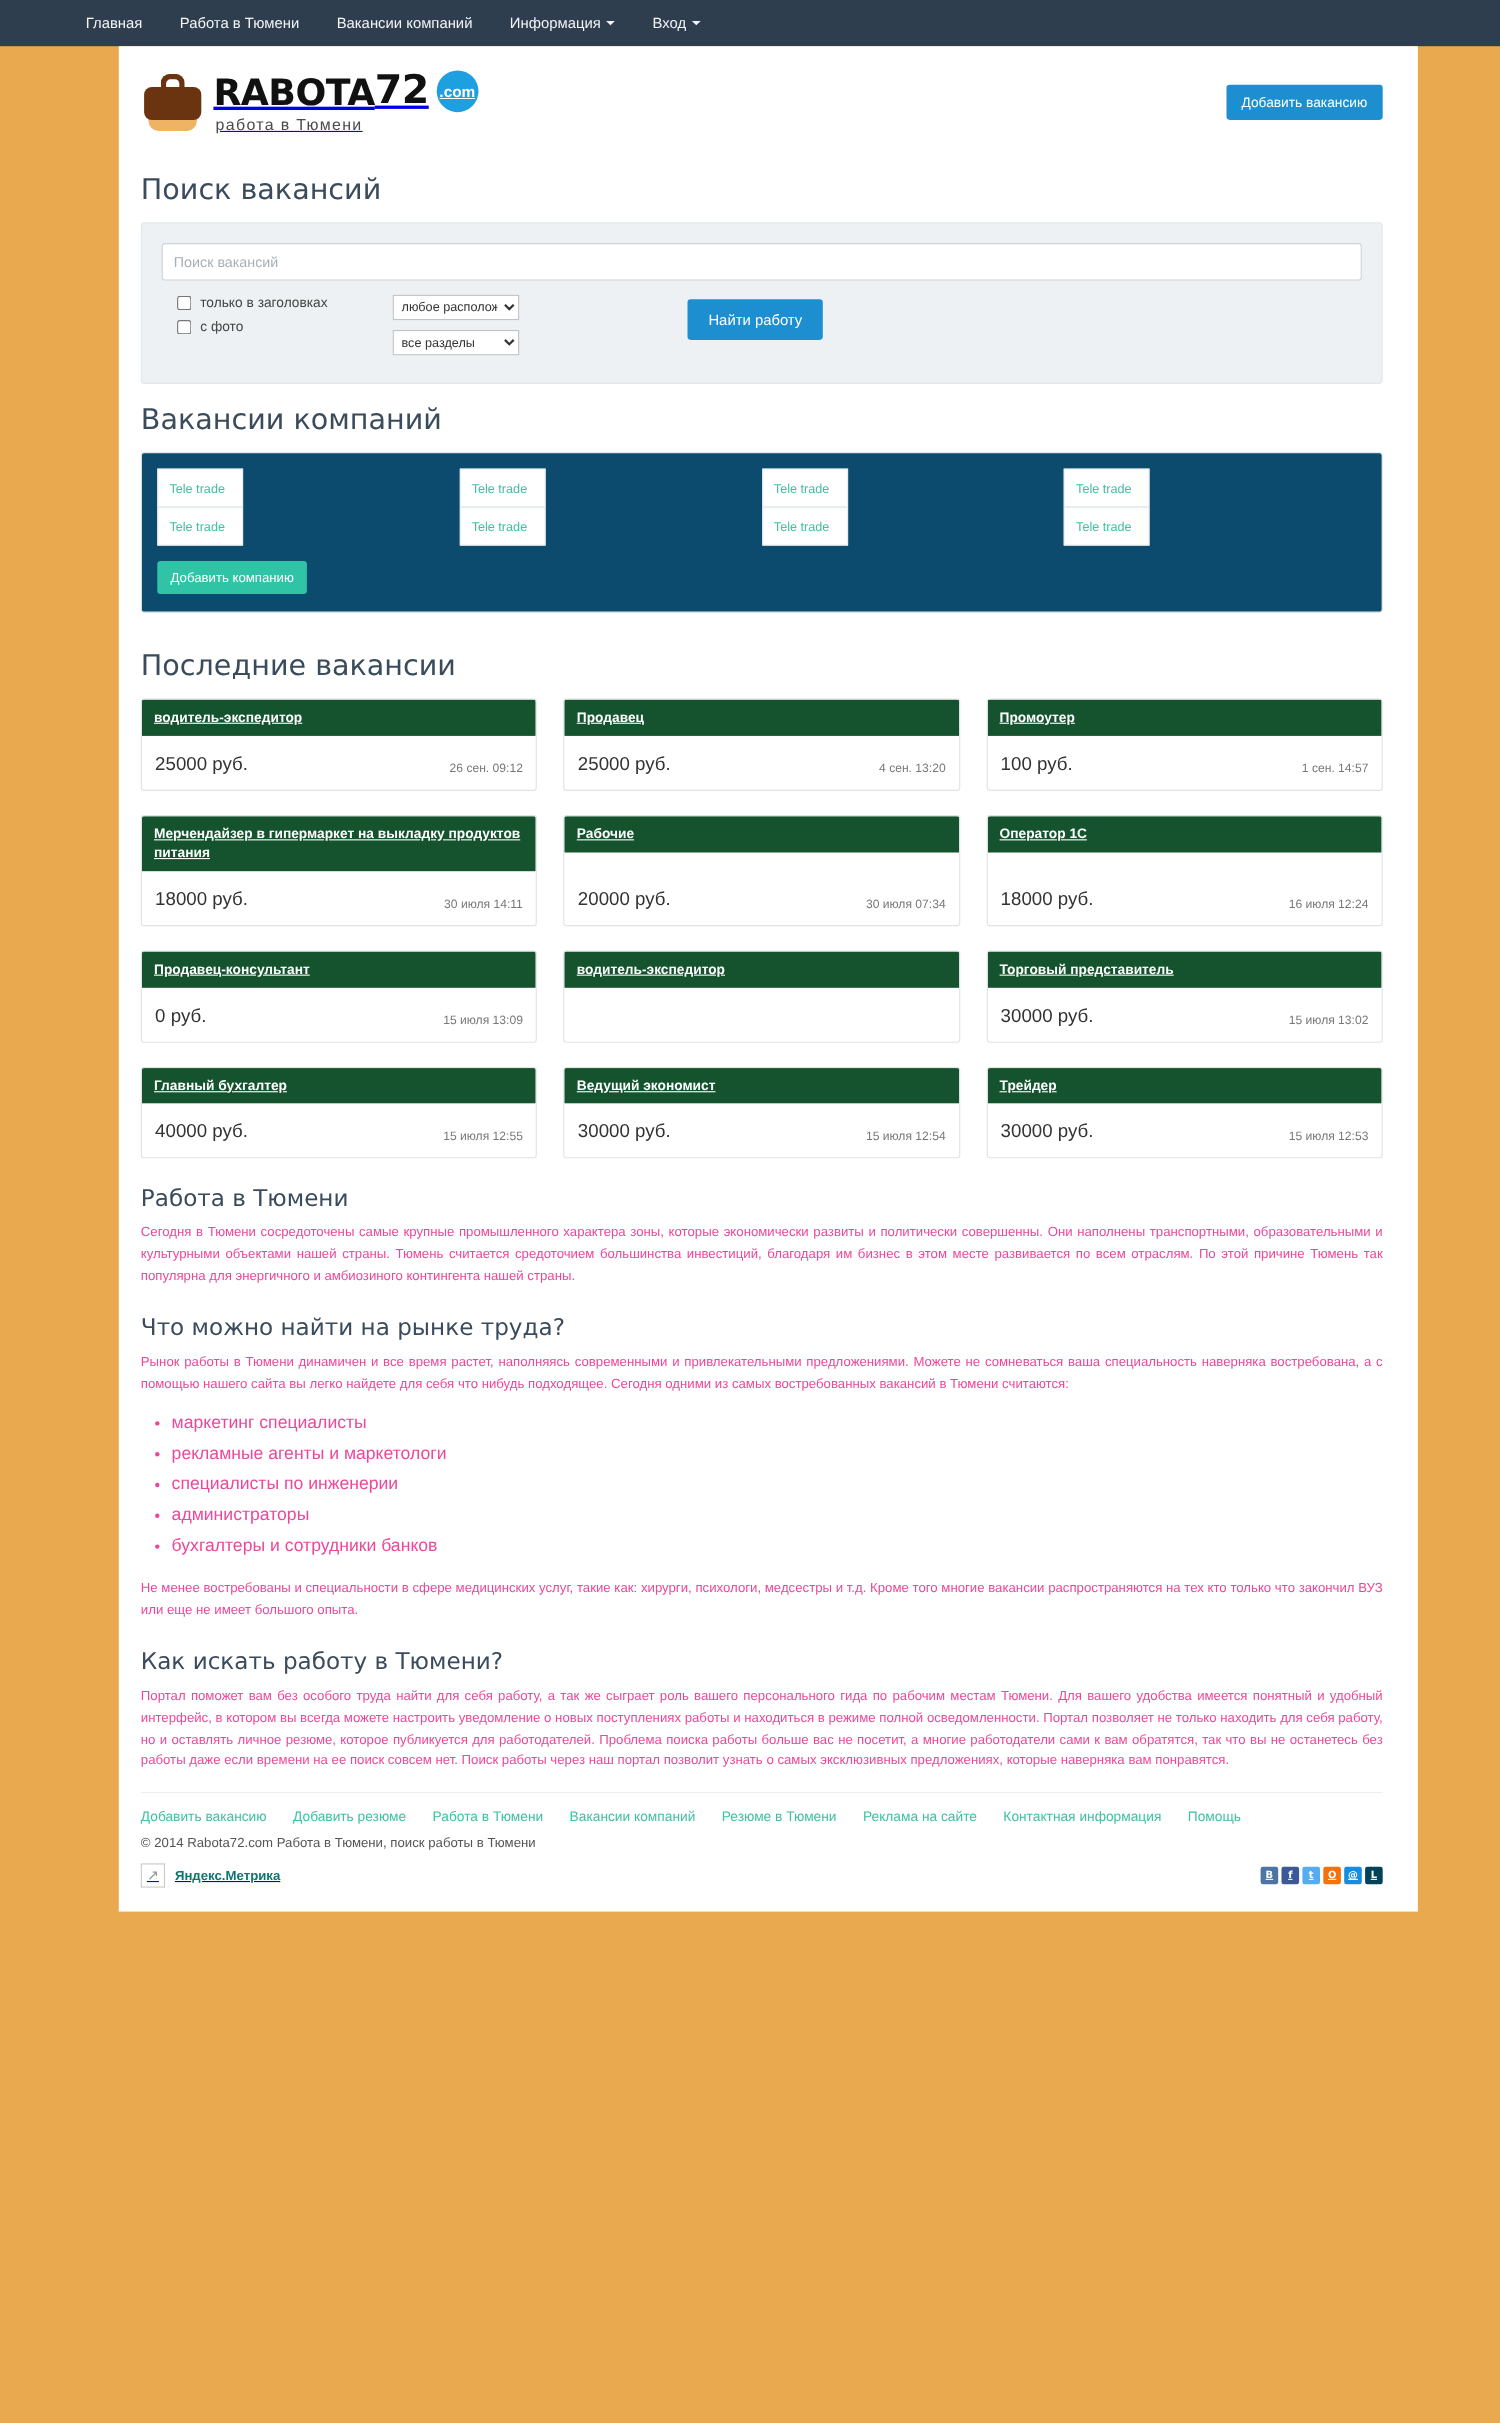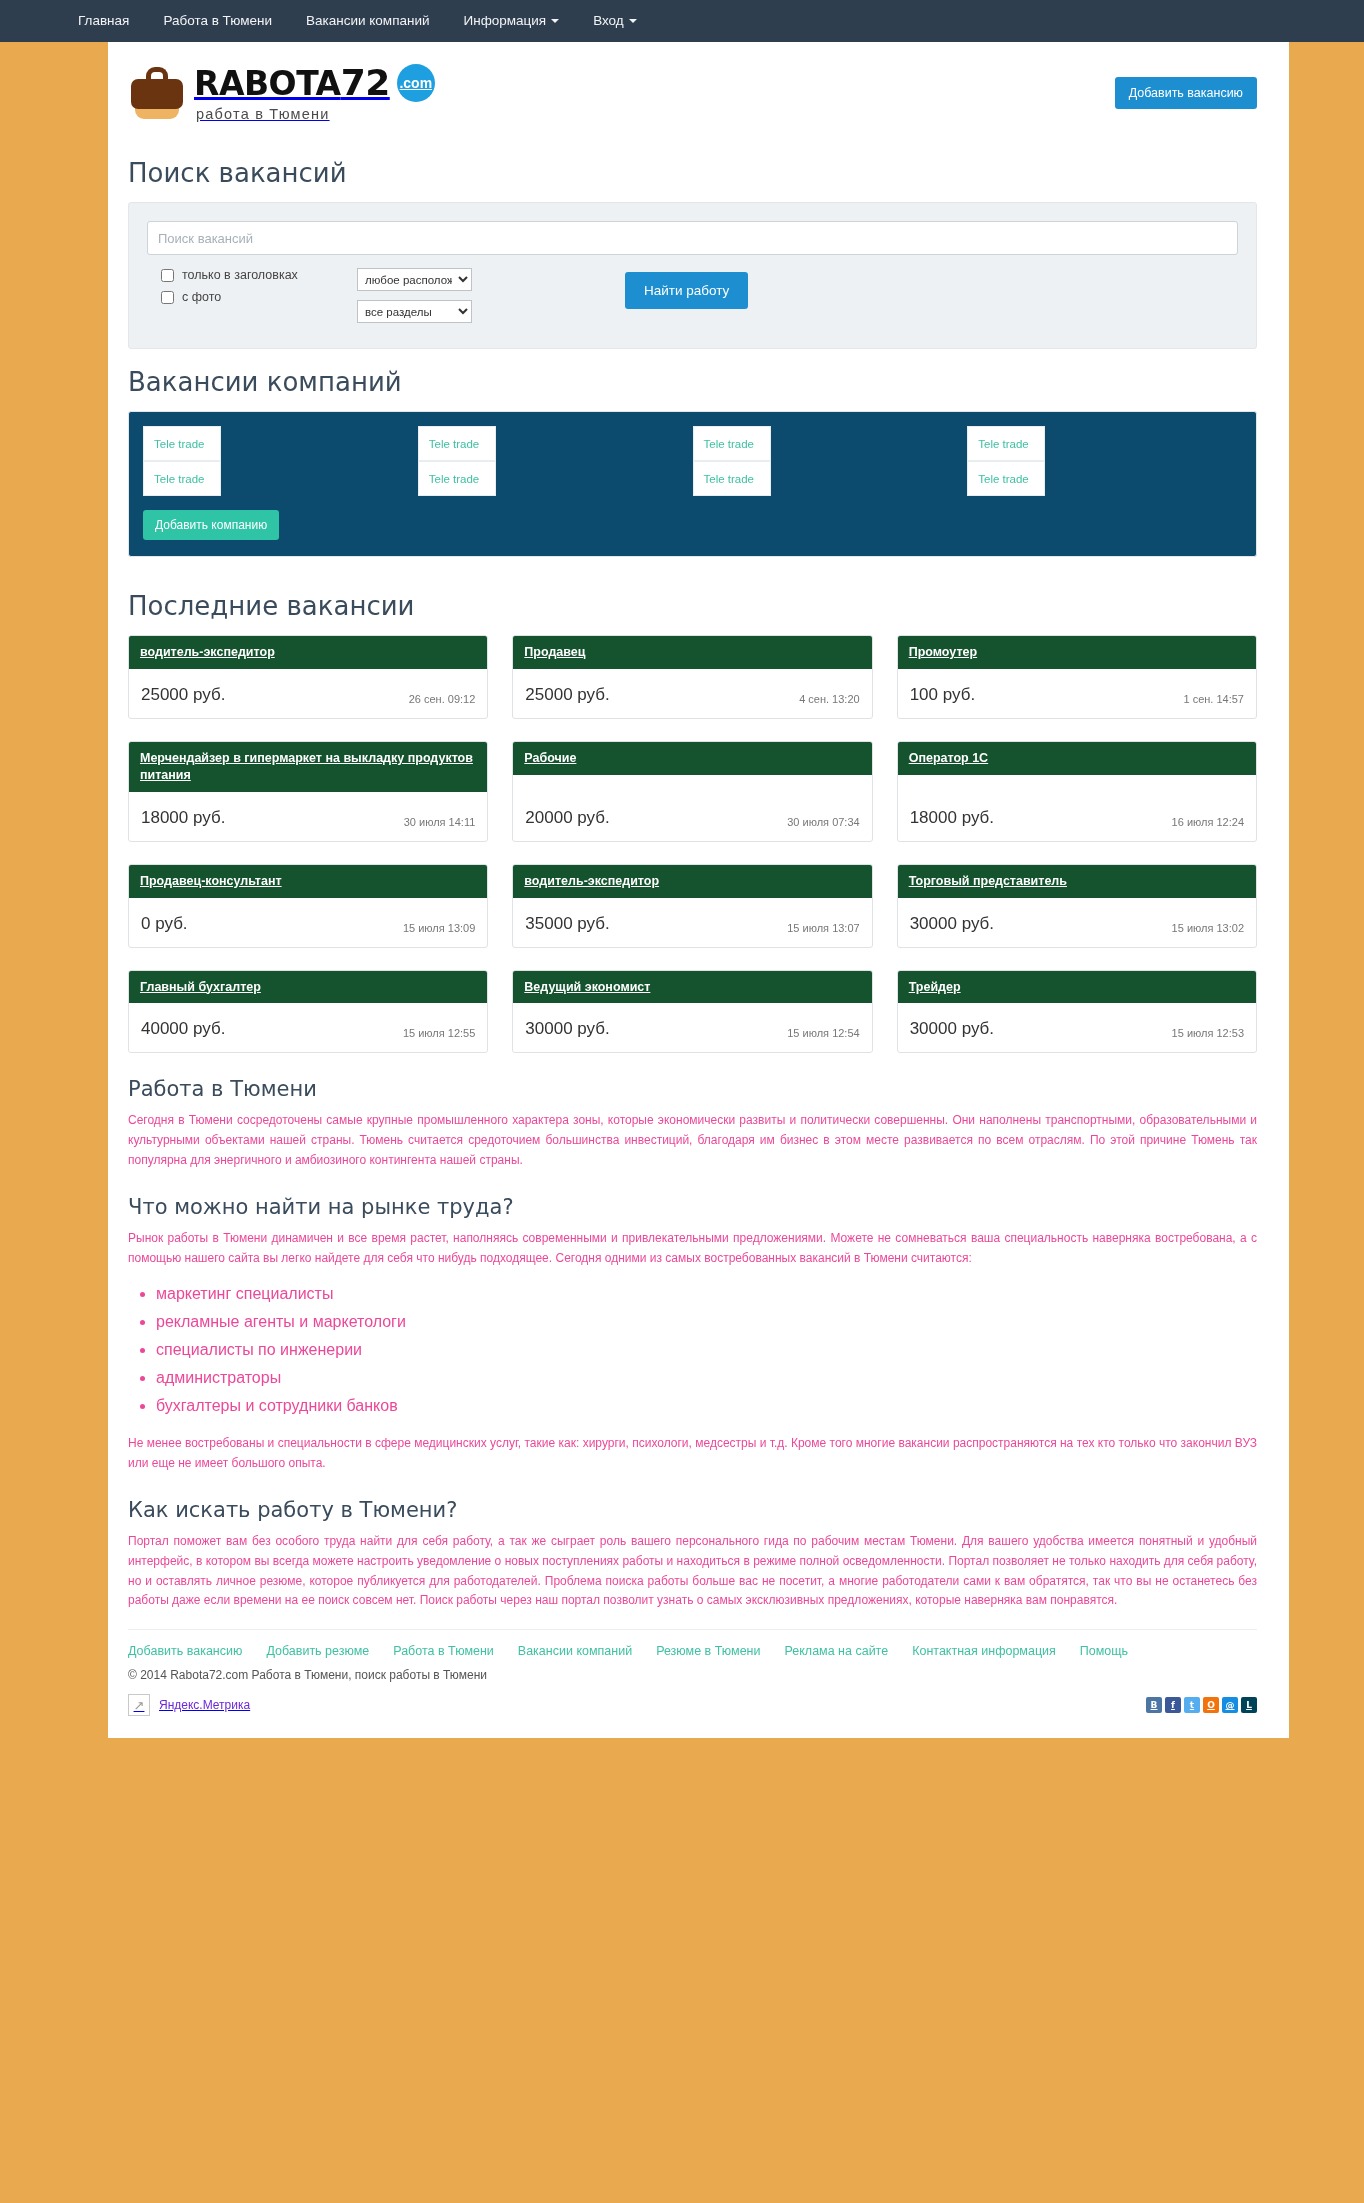--- a/index.html
+++ b/index.html
@@ -258,21 +258,21 @@
   }
   .copyright { font-size: 12px; color: #555; margin-bottom: 12px; }
   .footer-bottom { display: flex; align-items: center; justify-content: space-between; }
   .metrika { display: flex; align-items: center; }
   .metrika-box {
     width: 22px; height: 22px;
     border: 1px solid #c9c9c9;
     display: flex; align-items: center; justify-content: center;
     color: #999; font-size: 13px; margin-right: 9px;
   }
-  .metrika-label { font-size: 12px; color: #6d28d9; }
+  .metrika-label { font-size: 12px; color: #0f766e; font-weight: bold; }
   .socials { display: flex; gap: 3px; }
   .soc {
     width: 16px; height: 16px; border-radius: 2px;
     display: flex; align-items: center; justify-content: center;
     color: #fff; font-size: 9px; font-weight: bold;
     font-family: "DejaVu Sans", sans-serif;
   }
 </style>
 </head>
 <body>
@@ -430,24 +430,20 @@
           <div class="vac-body">
             <span class="vac-price">0 руб.</span>
             <span class="vac-date">15 июля 13:09</span>
           </div>
         </div>
 
         <div class="vac-card">
           <div class="vac-head">
               <a href="#">водитель-экспедитор</a>
             </div>
-          <div class="vac-body">
-            <span class="vac-price">35000 руб.</span>
-            <span class="vac-date">15 июля 13:07</span>
-          </div>
         </div>
 
         <div class="vac-card">
           <div class="vac-head">
               <a href="#">Торговый представитель</a>
             </div>
           <div class="vac-body">
             <span class="vac-price">30000 руб.</span>
             <span class="vac-date">15 июля 13:02</span>
           </div>

